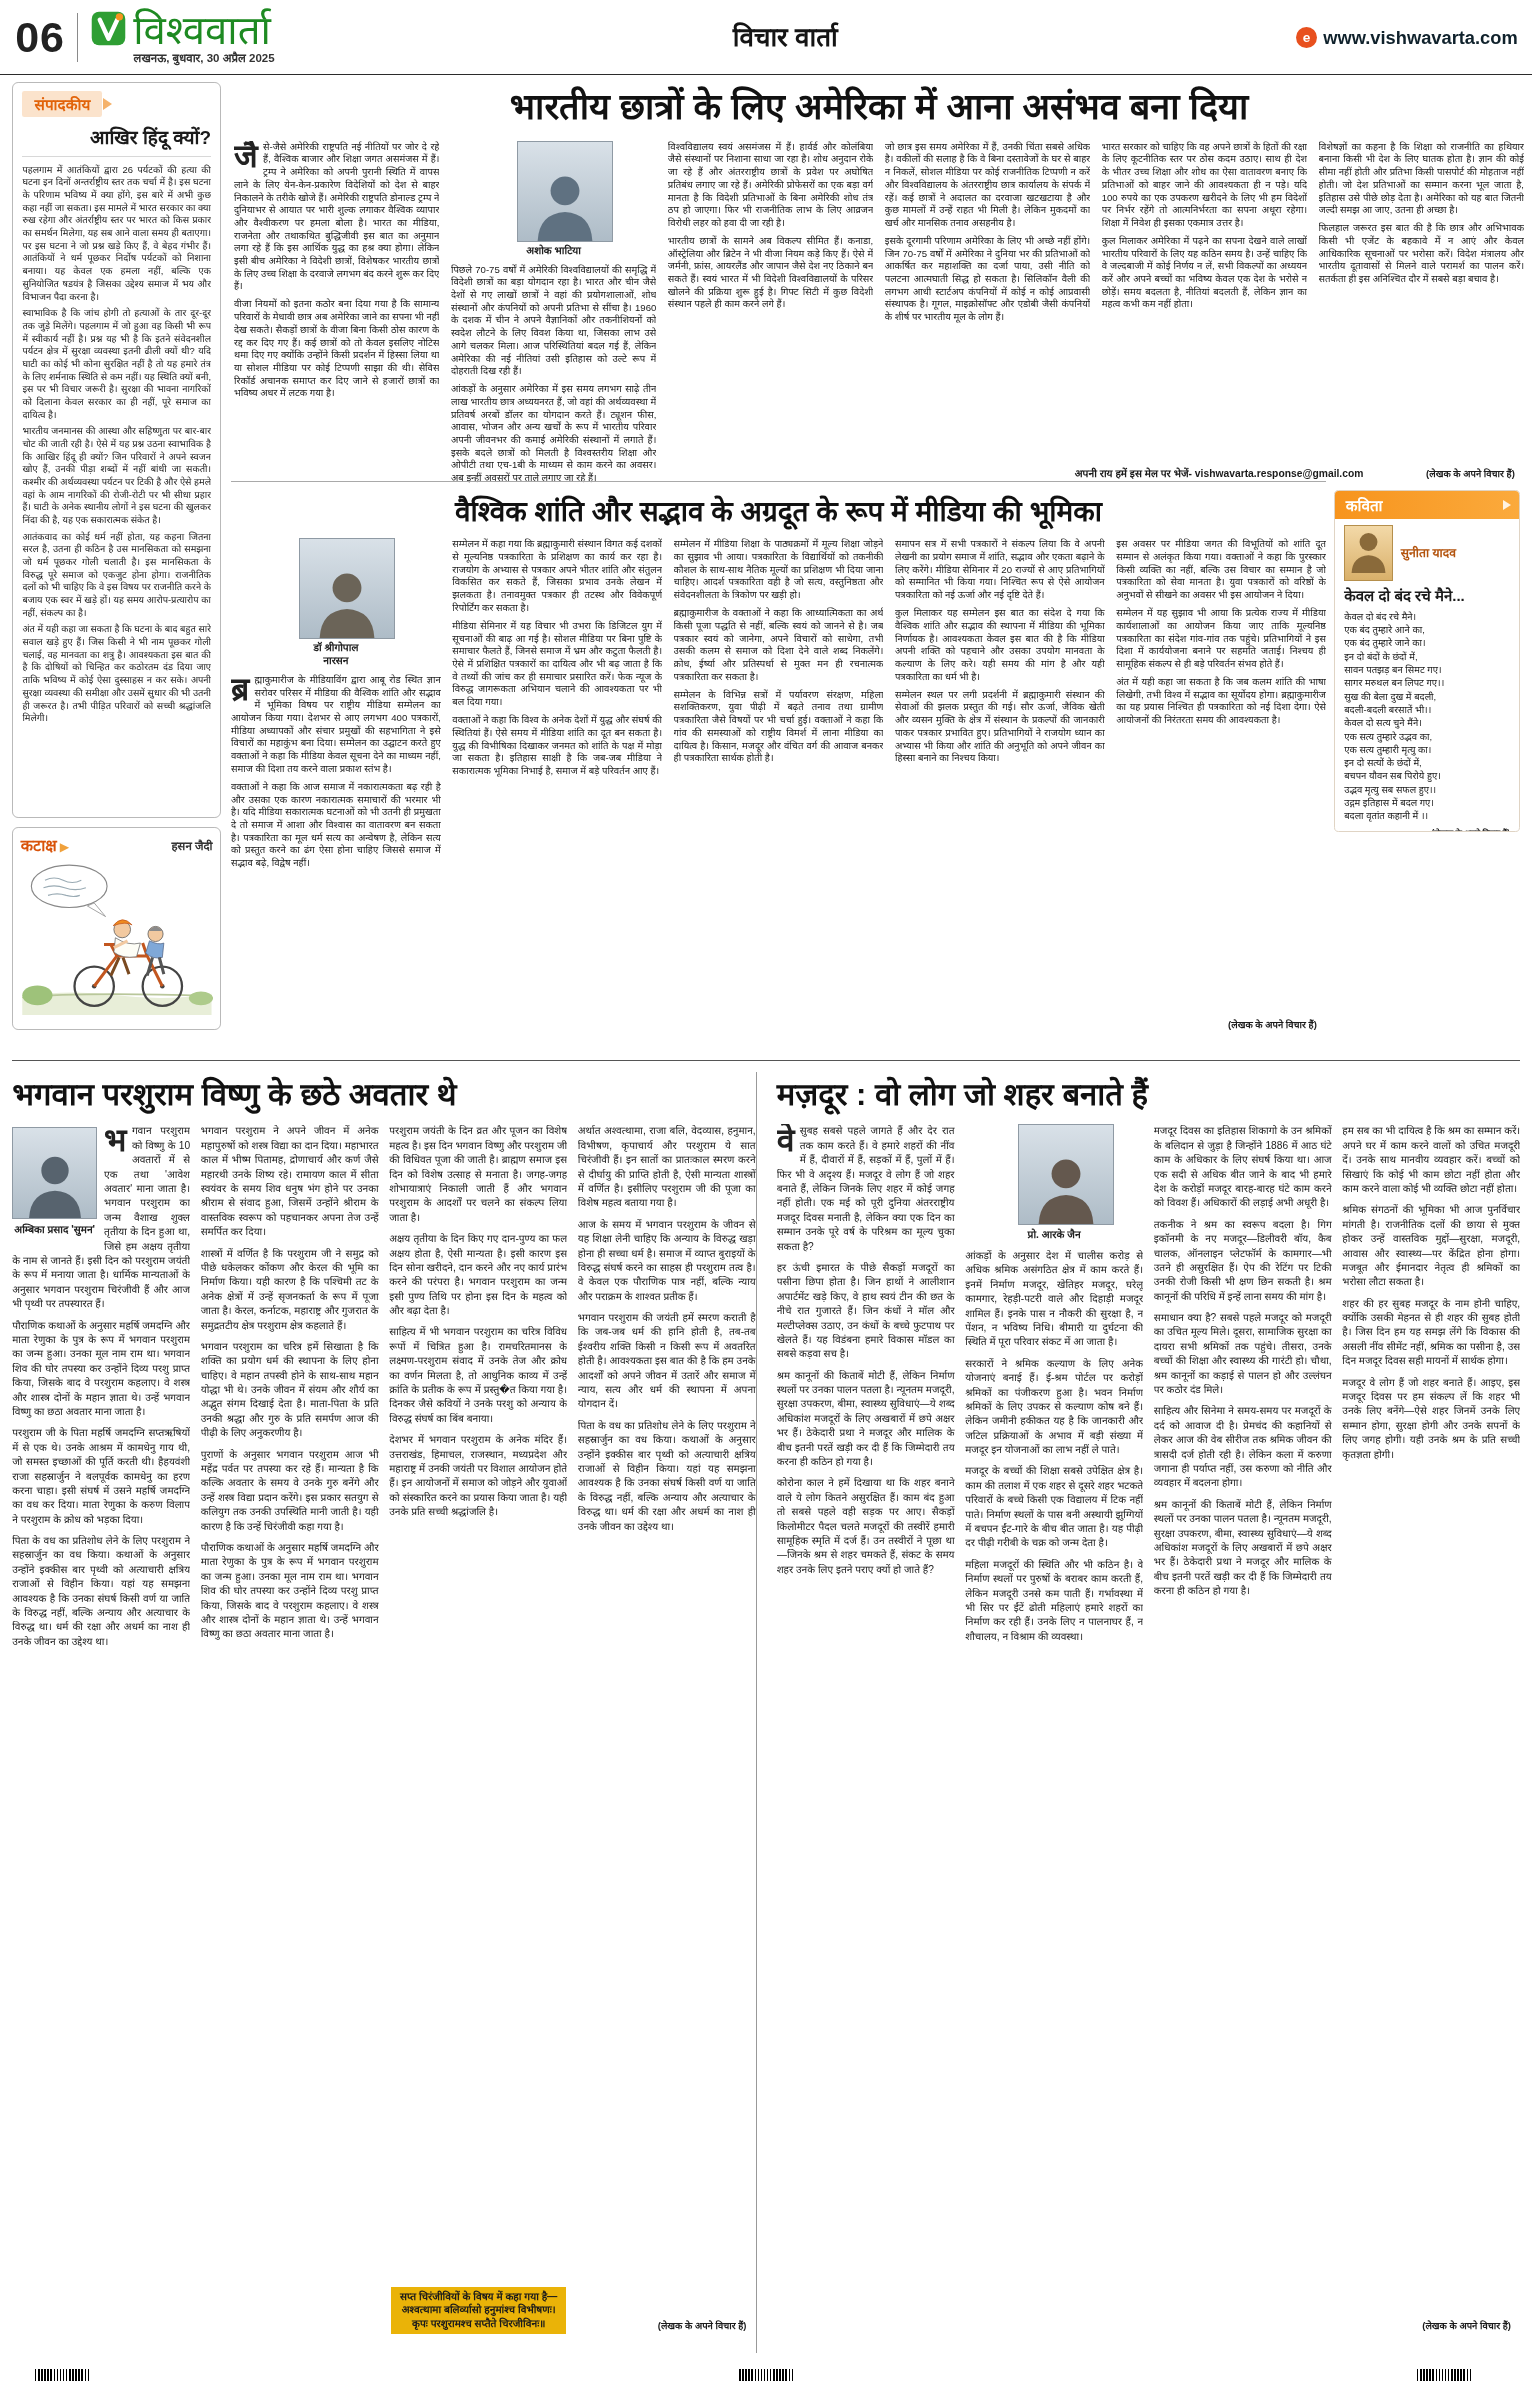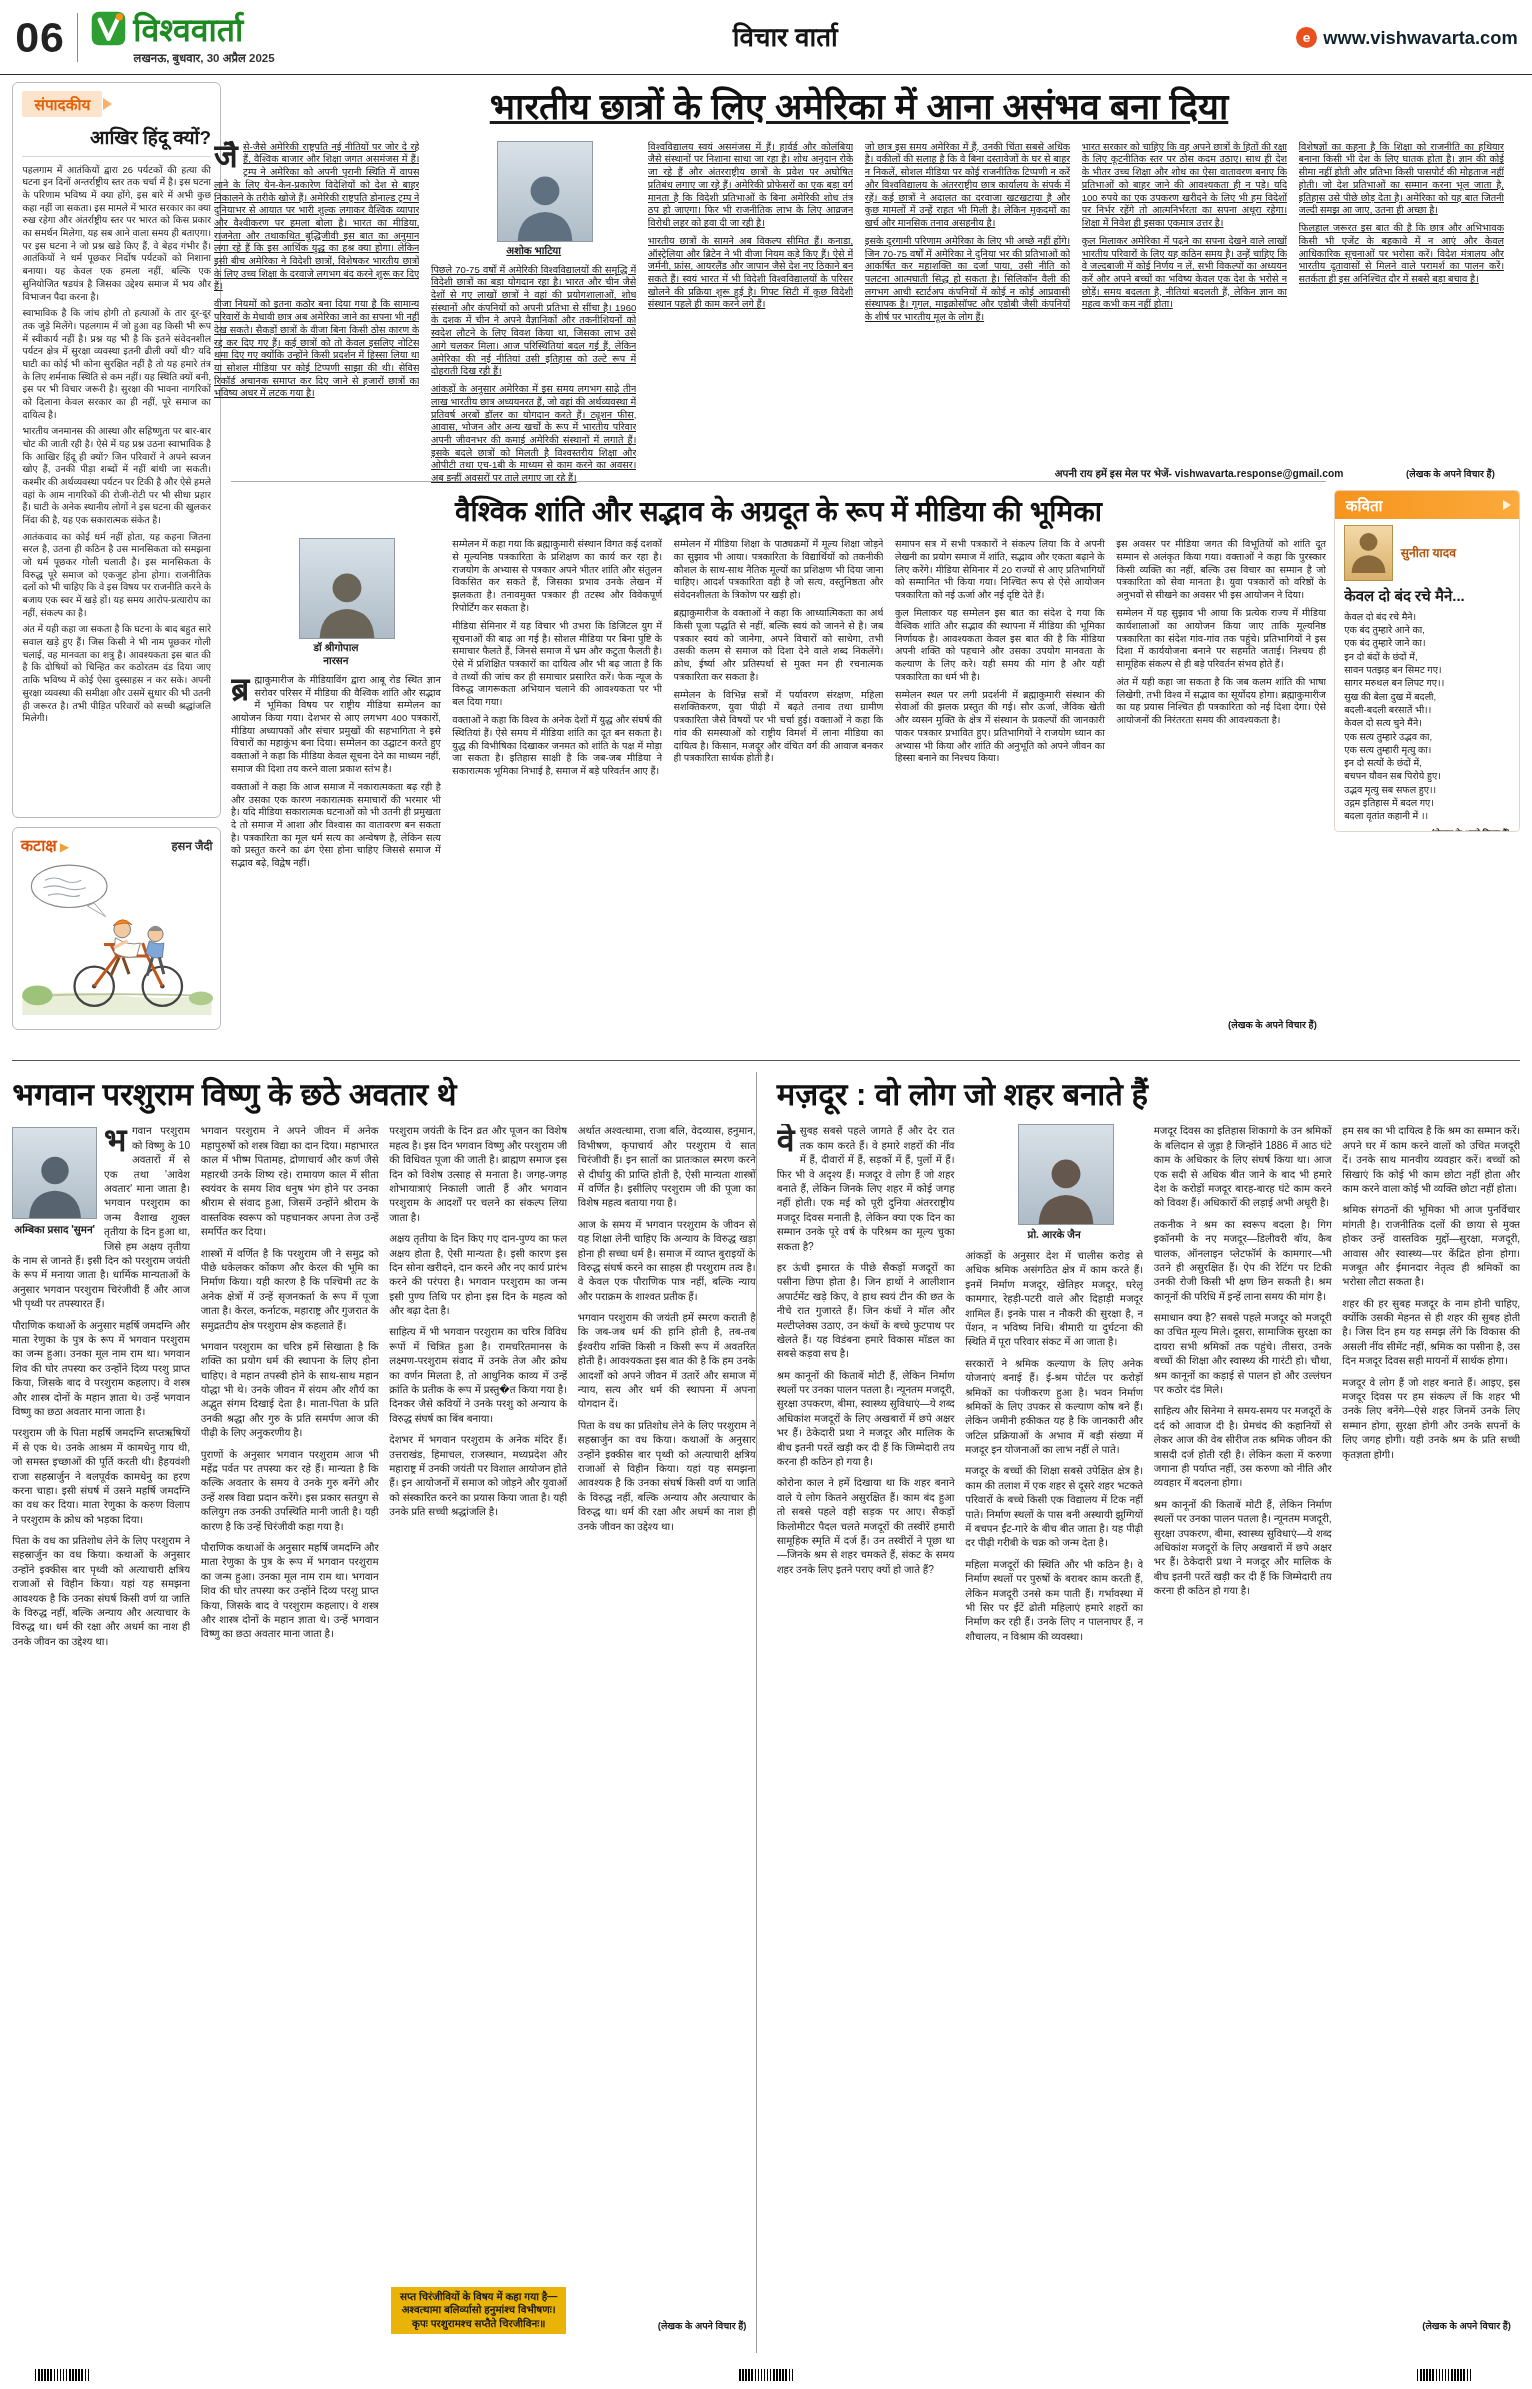--- a/index.html
+++ b/index.html
@@ -8,21 +8,21 @@
     height:2389px; position:relative; overflow:hidden;
     background:#ffffff; color:#1b1b1b;
     font-family:"Liberation Sans","DejaVu Sans",sans-serif;
   }
   
   .header { display:flex; align-items:center; height:75px; padding:6.1px 15.3px 4.6px; border-bottom:1.5px solid #2b2b2b; }
   .page-num { font-size:43px; font-weight:bold; color:#222; letter-spacing:0.8px; }
   .hdr-div { width:1.5px; height:49px; background:#8a8a8a; margin:0 12.2px; }
   .mast { display:flex; flex-direction:column; }
   .mast-row { display:flex; align-items:center; gap:7.6px; }
-  .mast-name { font-size:32px; font-weight:bold; color:#1e8a22; line-height:34px; }
+  .mast-name { font-size:40px; font-weight:normal; color:#1e8a22; line-height:34px; }
   .mast-edition { font-size:11.5px; color:#333; margin-top:1.5px; padding-left:43px; font-weight:bold; }
   .hdr-center { flex:1; text-align:center; }
   .hdr-section { font-size:26px; font-weight:bold; color:#141414; display:inline-block; padding:0 20px 3.1px; }
   .hdr-right { display:flex; align-items:center; gap:6.1px; }
   .web-badge { width:21.4px; height:21.4px; border-radius:50%; background:#e8501e; color:#fff; font-weight:bold;
                display:flex; align-items:center; justify-content:center; font-size:13.7px; }
   .web-url { font-size:18.3px; font-weight:bold; color:#10222c; }
   
   .abs { position:absolute; }
   .sec-label { display:inline-block; background:#fbe3cc; color:#e2630a; font-weight:bold;
@@ -47,21 +47,21 @@
   .editorial-box { border:0.8px solid #b9b9b9; border-radius:6.1px; padding:7.6px 9.2px; height:736px; overflow:hidden; }
   .edit-headline { text-align:right; font-size:19px; font-weight:bold; margin:7.6px 0 6.1px; padding-bottom:6.1px; border-bottom:0.8px solid #d8d8d8; }
   .edit-body { font-size:9.4px; line-height:12.7px; text-align:justify; height:646px; overflow:hidden; }
   .edit-body p { margin-bottom:3.8px; }
   .cartoon-box { margin-top:9.2px; border:0.8px solid #b9b9b9; border-radius:6.1px; padding:6.1px 7.6px; height:203px; overflow:hidden; }
   .cartoon-hdr { display:flex; align-items:center; justify-content:space-between; }
   .cartoon-label { color:#d9530a; font-weight:bold; font-size:16px; }
   .cartoon-arrow { color:#f0a13c; font-size:12.2px; margin-left:3.1px; }
   .cartoon-credit { font-weight:bold; font-size:11.5px; color:#333; }
   
-  .main-article { left:214px; top:81px; width:1290px;text-decoration:underline; }
+  .main-article { left:234px; top:81px; width:1290px; }
   .main-headline { font-size:36px; font-weight:bold; text-align:center; margin-bottom:10.7px; color:#111; }
   .main-cols { height:342px; font-size:9.6px; line-height:12.7px; }
   
   .media-article { left:231px; top:481px; width:1095px; border-top:0.8px solid #a9a9a9; padding-top:9.2px; }
   .media-headline { font-size:28px; font-weight:bold; text-align:center; margin-bottom:9.2px; color:#111; }
   .media-cols { height:495px; font-size:9.6px; line-height:12.7px; }
   
   .poem-box { left:1334px; top:490px; width:186px; height:342px; border:0.8px solid #e0d4c4; border-radius:4.6px; overflow:hidden; }
   .poem-bar { background:linear-gradient(90deg,#f7941d,#fbaa3c); color:#fff; font-weight:bold; font-size:15.3px;
               padding:3.8px 10.7px; position:relative; }

